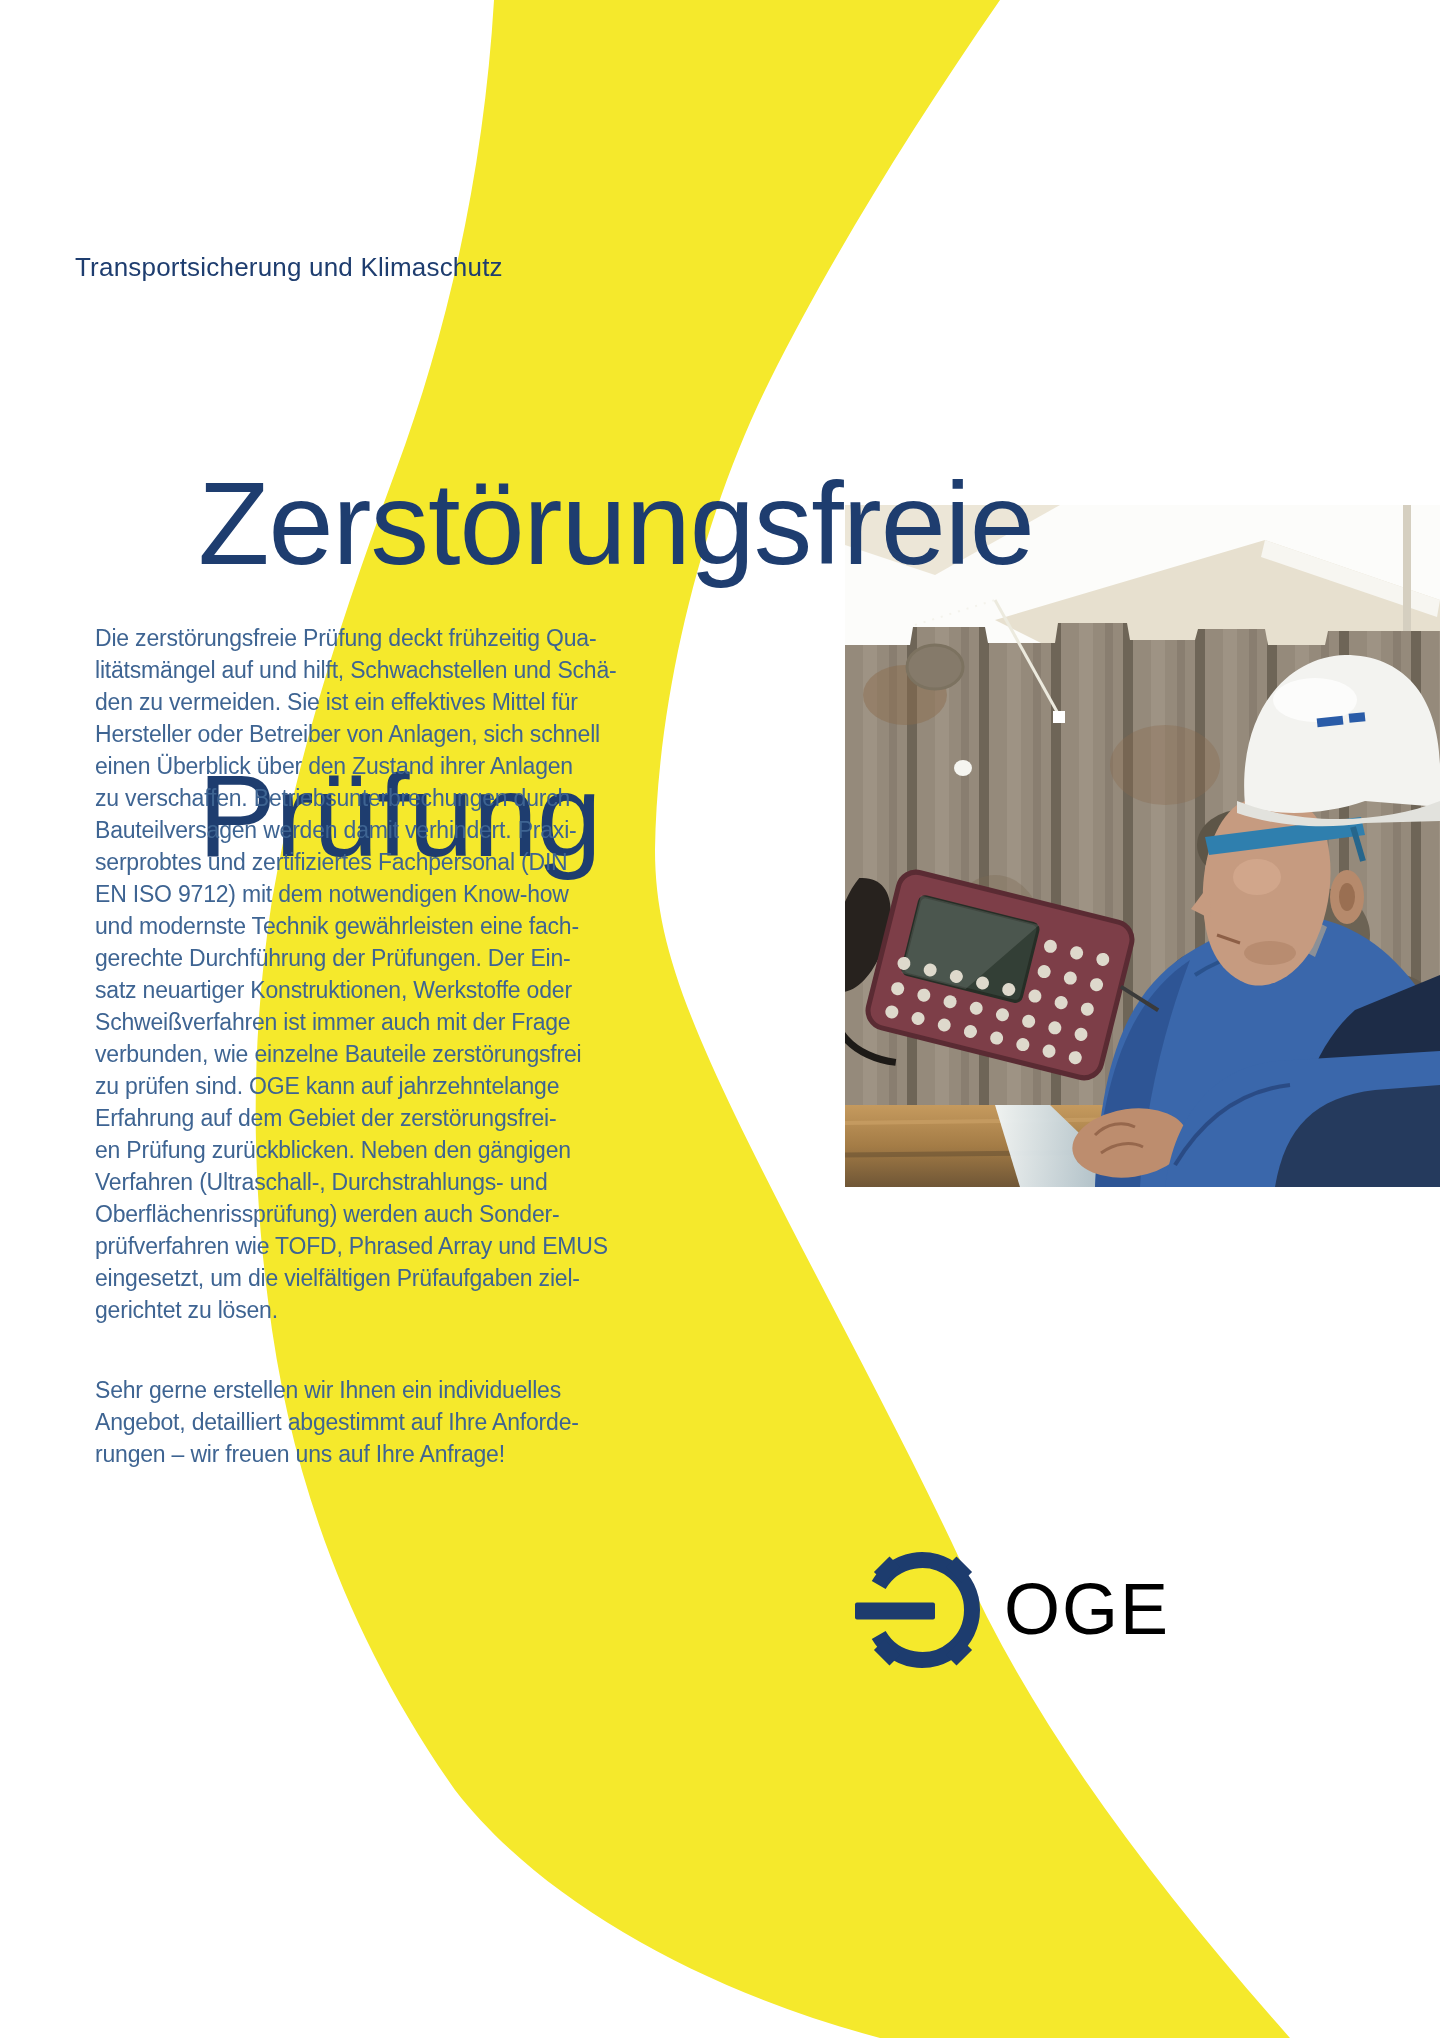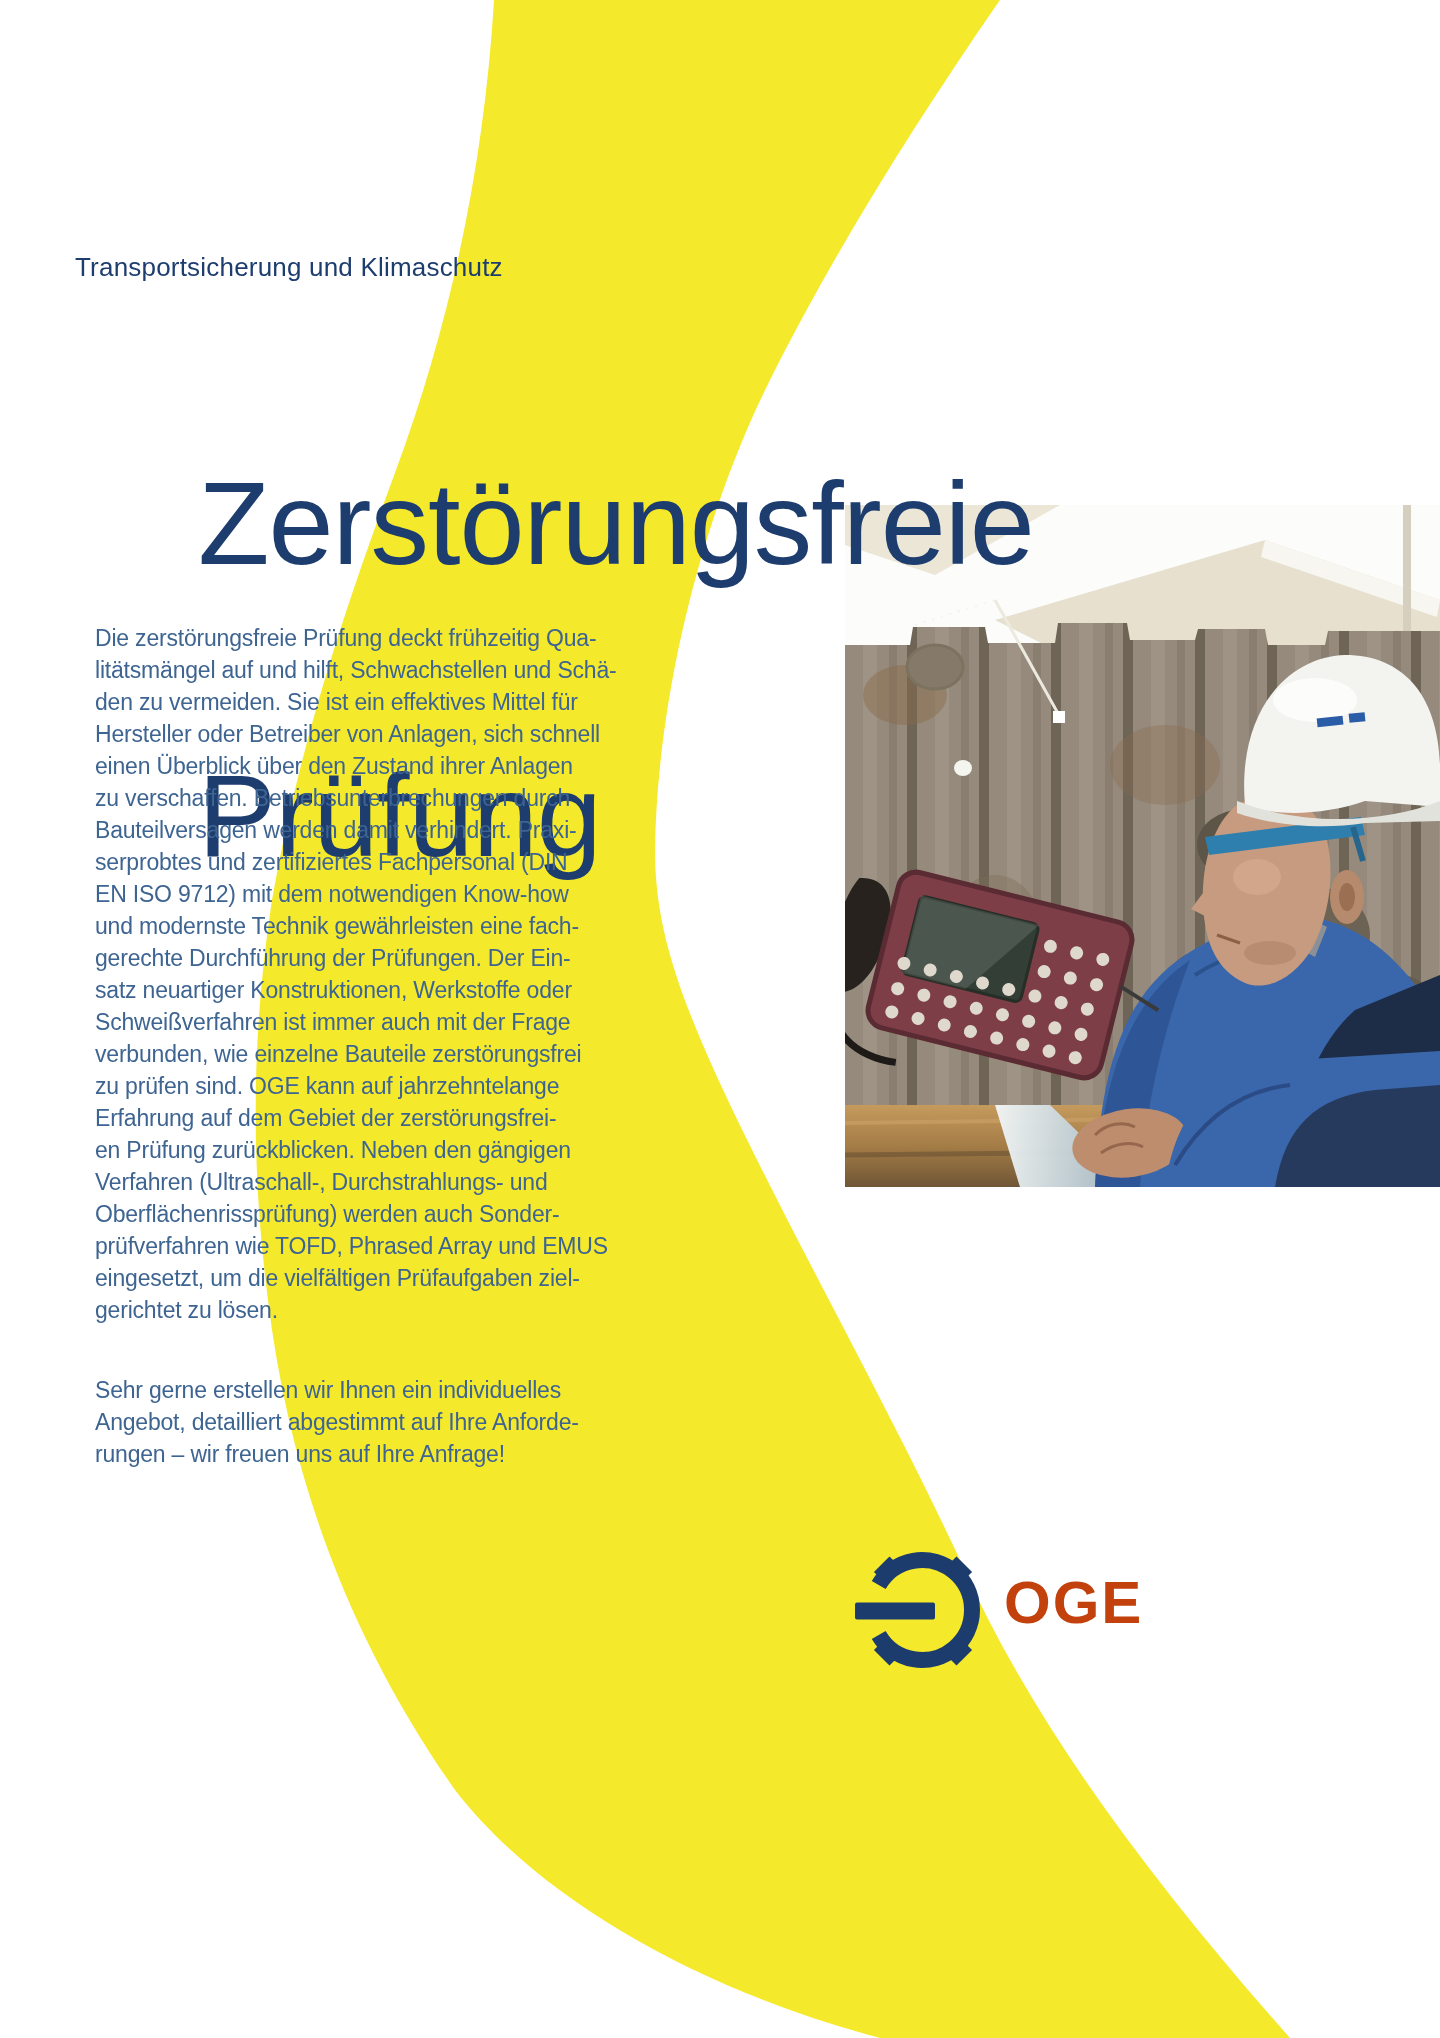--- a/index.html
+++ b/index.html
@@ -30,21 +30,21 @@
   #para2{top:1374px;}
   #photo{
     position:absolute;left:845px;top:505px;width:595px;height:682px;
     z-index:2;overflow:hidden;background:#fbfbfa;
   }
   #logo{
     position:absolute;left:848px;top:1548px;width:360px;height:130px;z-index:4;
   }
   #logo .wordmark{
     position:absolute;left:156px;top:20px;
-    font-size:60px;font-weight:700;letter-spacing:2px;color:#c2410c;
+    font-size:72px;font-weight:400;letter-spacing:2px;color:#000000;
   }
 </style>
 </head>
 <body>
 
 <div id="page">
 
   <svg id="arc" viewBox="0 0 1440 2038" preserveAspectRatio="none" aria-hidden="true">
     <path fill="#F5E92C" d="
       M 494 0

